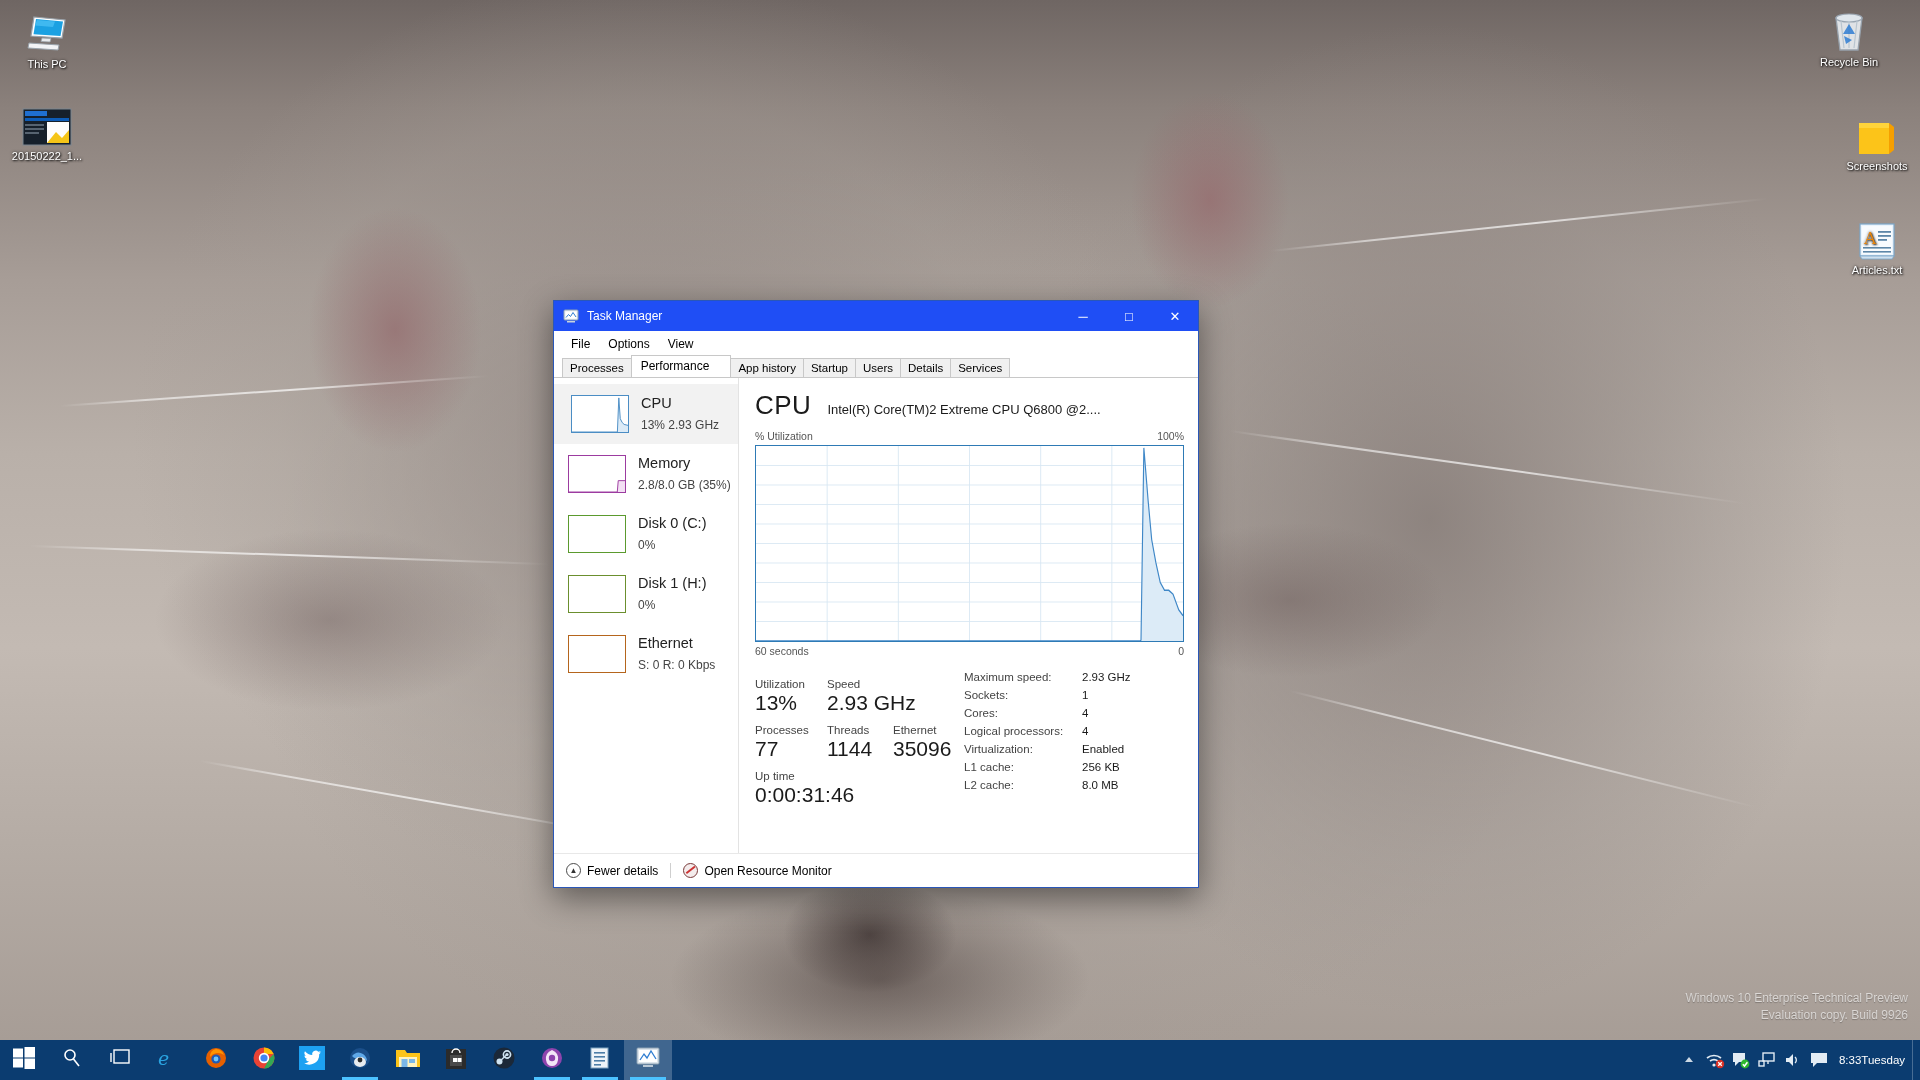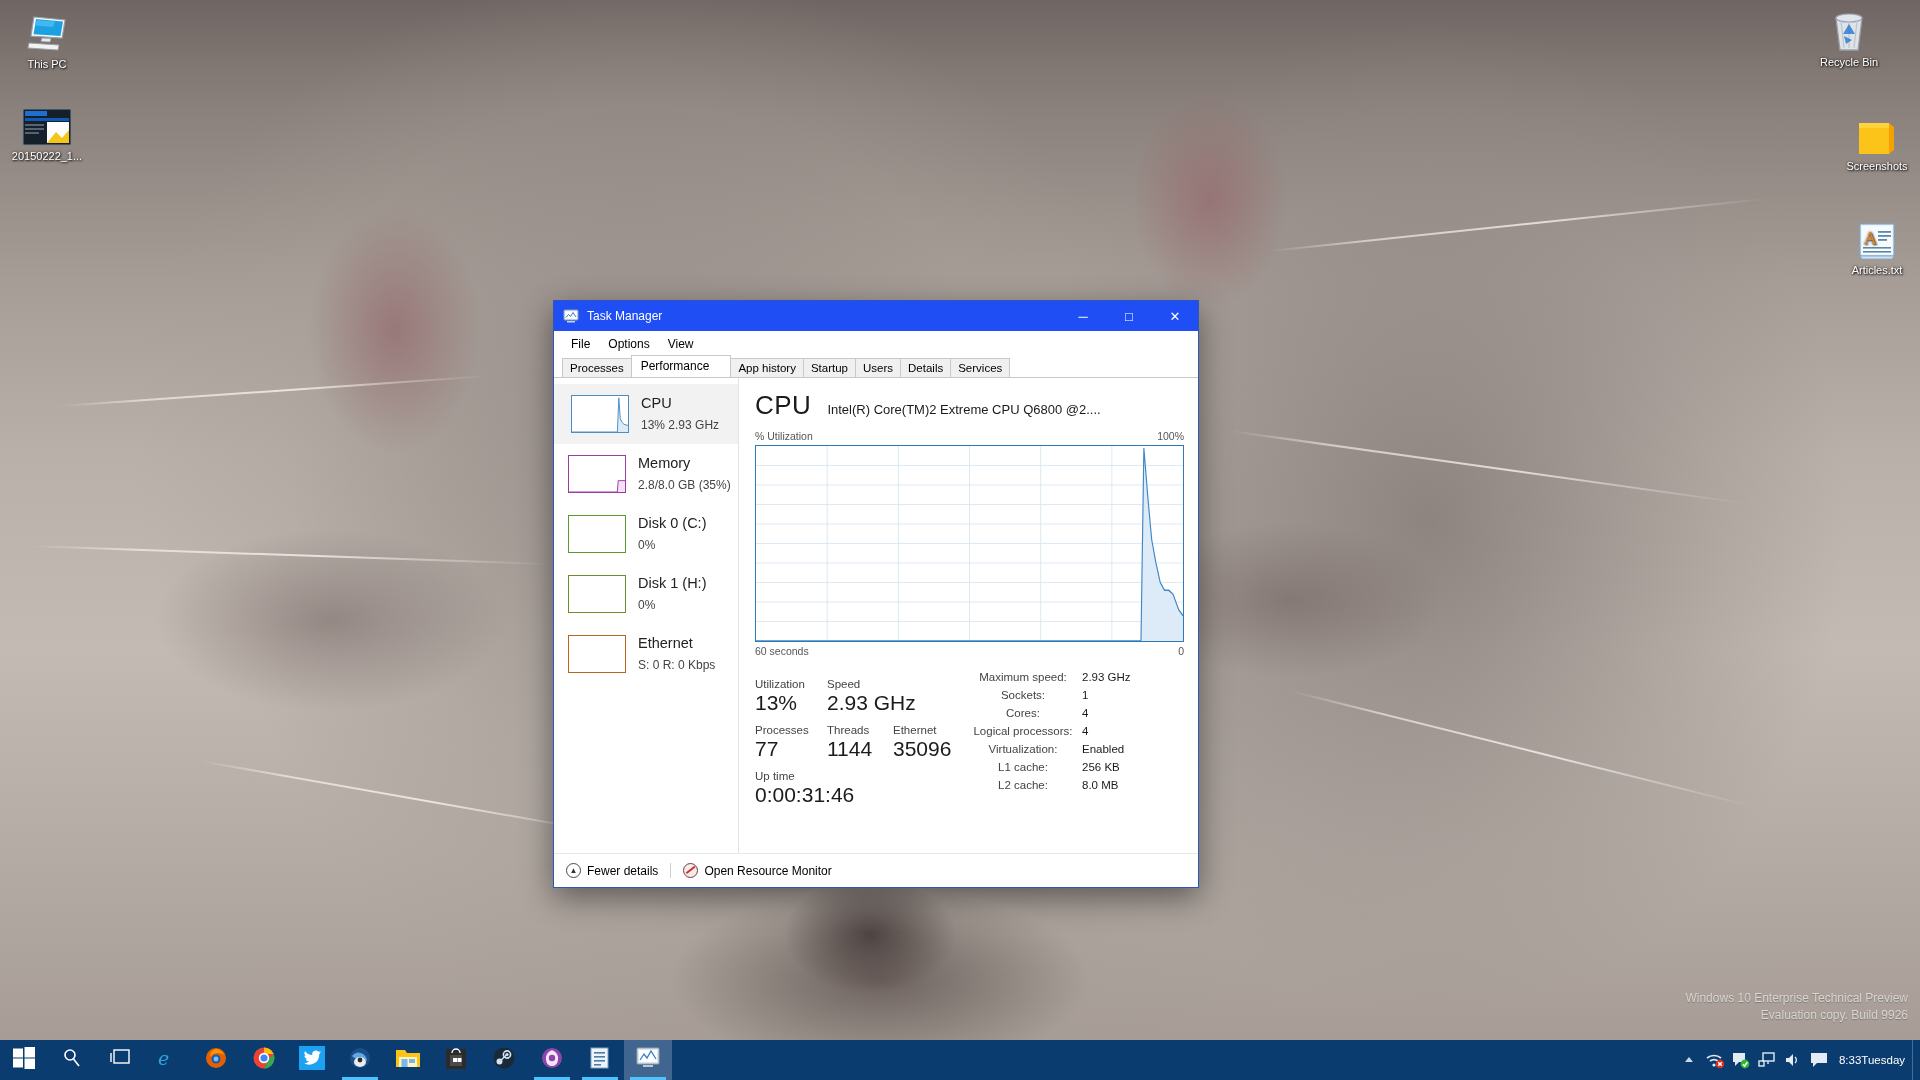--- a/index.html
+++ b/index.html
@@ -199,21 +199,21 @@
     margin-top: 3px;
   }
 
   #stats { display: flex; margin-top: 11px; }
   #stats-left { width: 205px; flex: 0 0 auto; margin-top: 10px; }
   .srow { display: flex; margin-bottom: 8px; }
   .scell { }
   .scell .k { font-size: 11.5px; color: #444; }
   .scell .v { font-size: 21px; color: #1b1b1b; line-height: 26px; }
   #stats-right { flex: 1 1 auto; padding-left: 4px; }
-  .irow { display: flex; font-size: 11.5px; line-height: 18px; text-align: center; }
+  .irow { display: flex; font-size: 11.5px; line-height: 18px; }
   .irow .k { width: 118px; color: #444; flex: 0 0 auto; }
   .irow .v { color: #1b1b1b; }
 
   #tm-foot {
     height: 34px;
     display: flex; align-items: center;
     padding-left: 12px;
     border-top: 1px solid #e8e8e8;
     background: #fff;
     flex: 0 0 auto;

